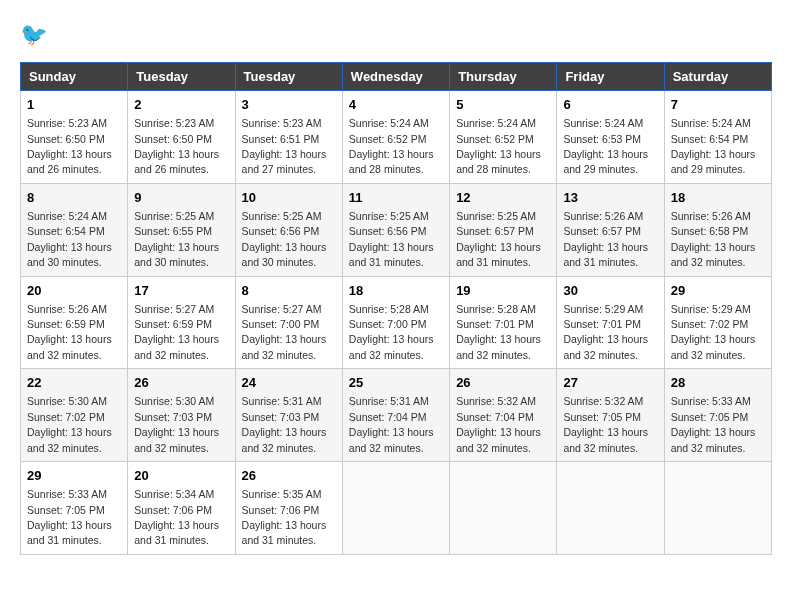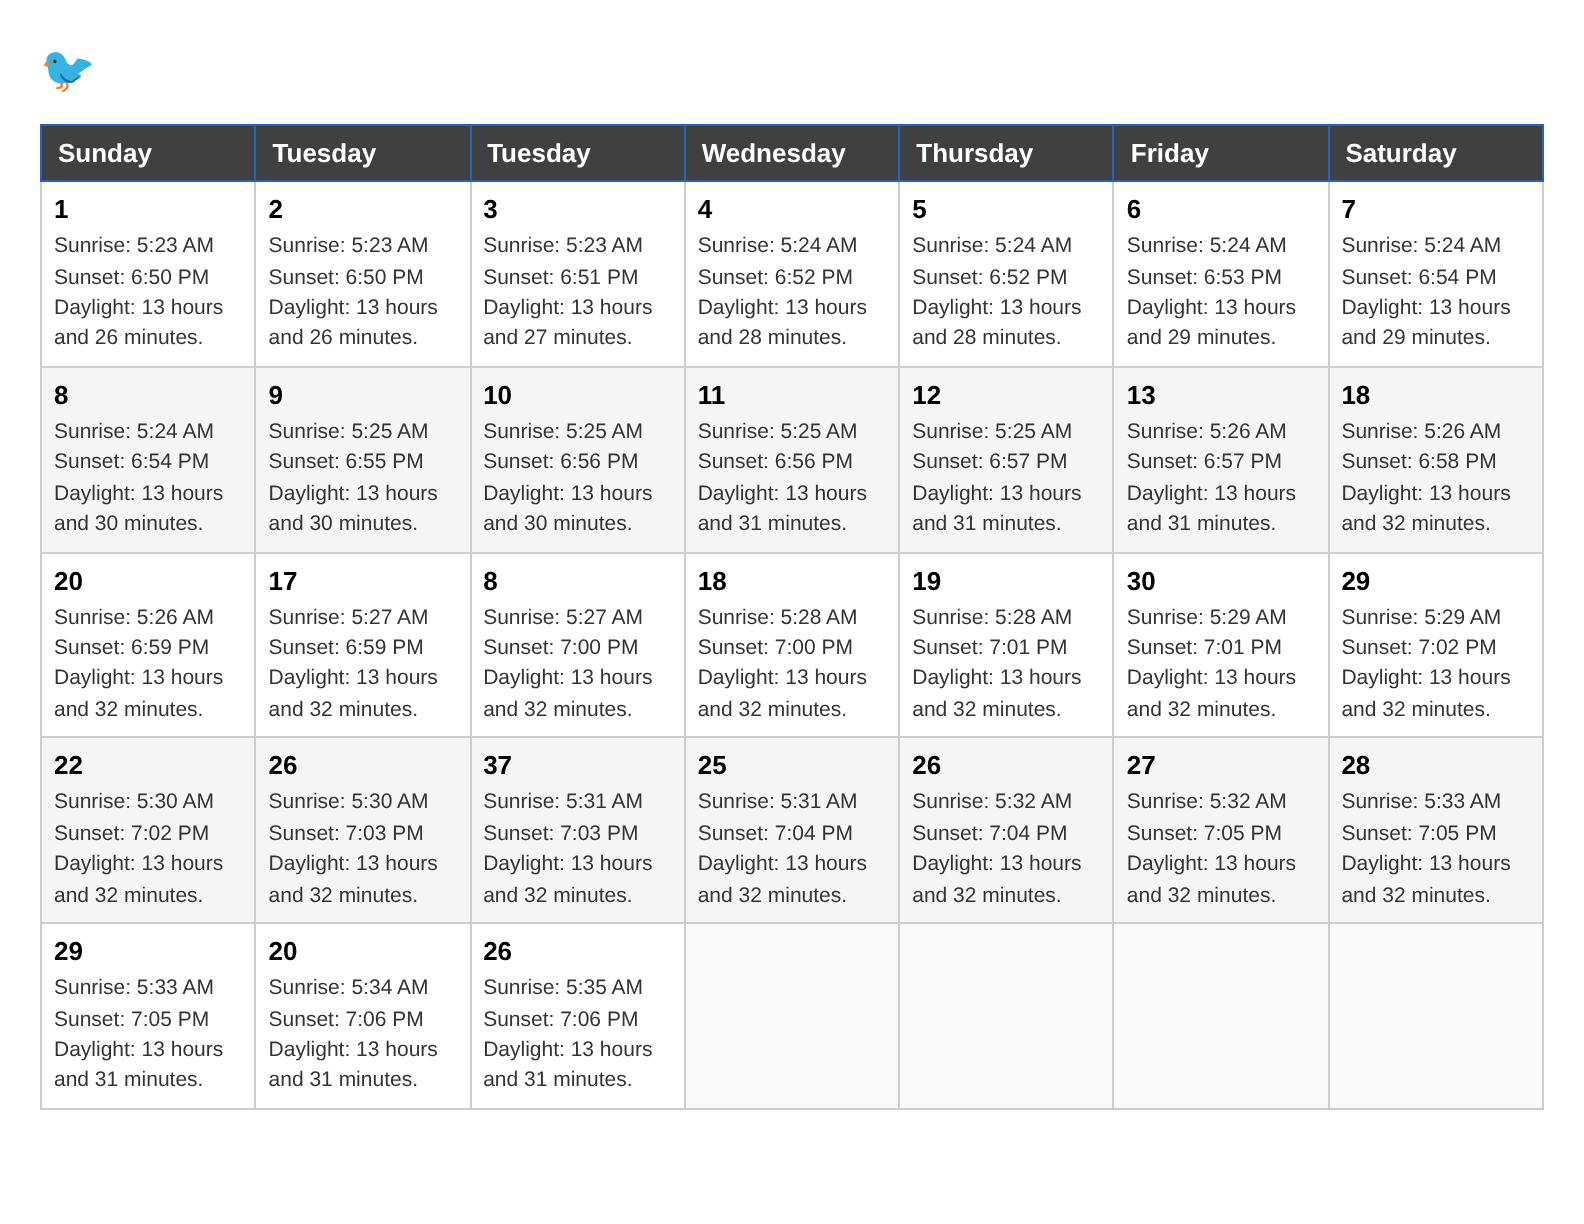--- a/index.html
+++ b/index.html
@@ -213,21 +213,21 @@
       <tr>
         <td>
         <span class="day-number">22</span>
         <span class="day-info">Sunrise: 5:30 AM<br>Sunset: 7:02 PM<br>Daylight: 13 hours and 32 minutes.</span>
       </td>
         <td>
         <span class="day-number">26</span>
         <span class="day-info">Sunrise: 5:30 AM<br>Sunset: 7:03 PM<br>Daylight: 13 hours and 32 minutes.</span>
       </td>
         <td>
-        <span class="day-number">37</span>
+        <span class="day-number">24</span>
         <span class="day-info">Sunrise: 5:31 AM<br>Sunset: 7:03 PM<br>Daylight: 13 hours and 32 minutes.</span>
       </td>
         <td>
         <span class="day-number">25</span>
         <span class="day-info">Sunrise: 5:31 AM<br>Sunset: 7:04 PM<br>Daylight: 13 hours and 32 minutes.</span>
       </td>
         <td>
         <span class="day-number">26</span>
         <span class="day-info">Sunrise: 5:32 AM<br>Sunset: 7:04 PM<br>Daylight: 13 hours and 32 minutes.</span>
       </td>

